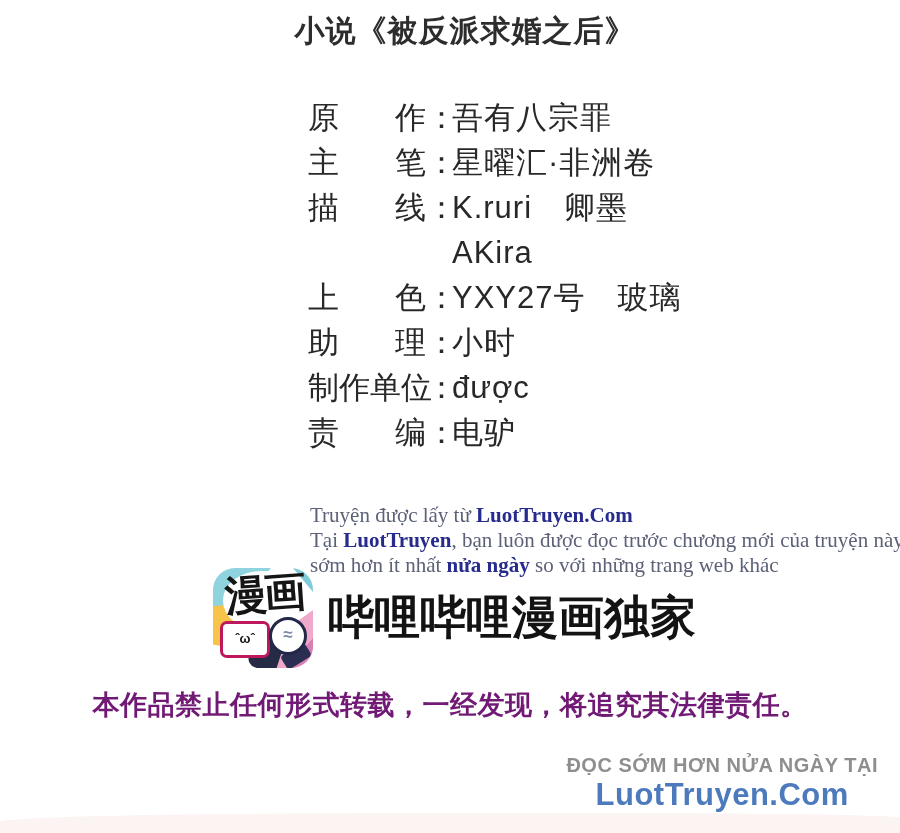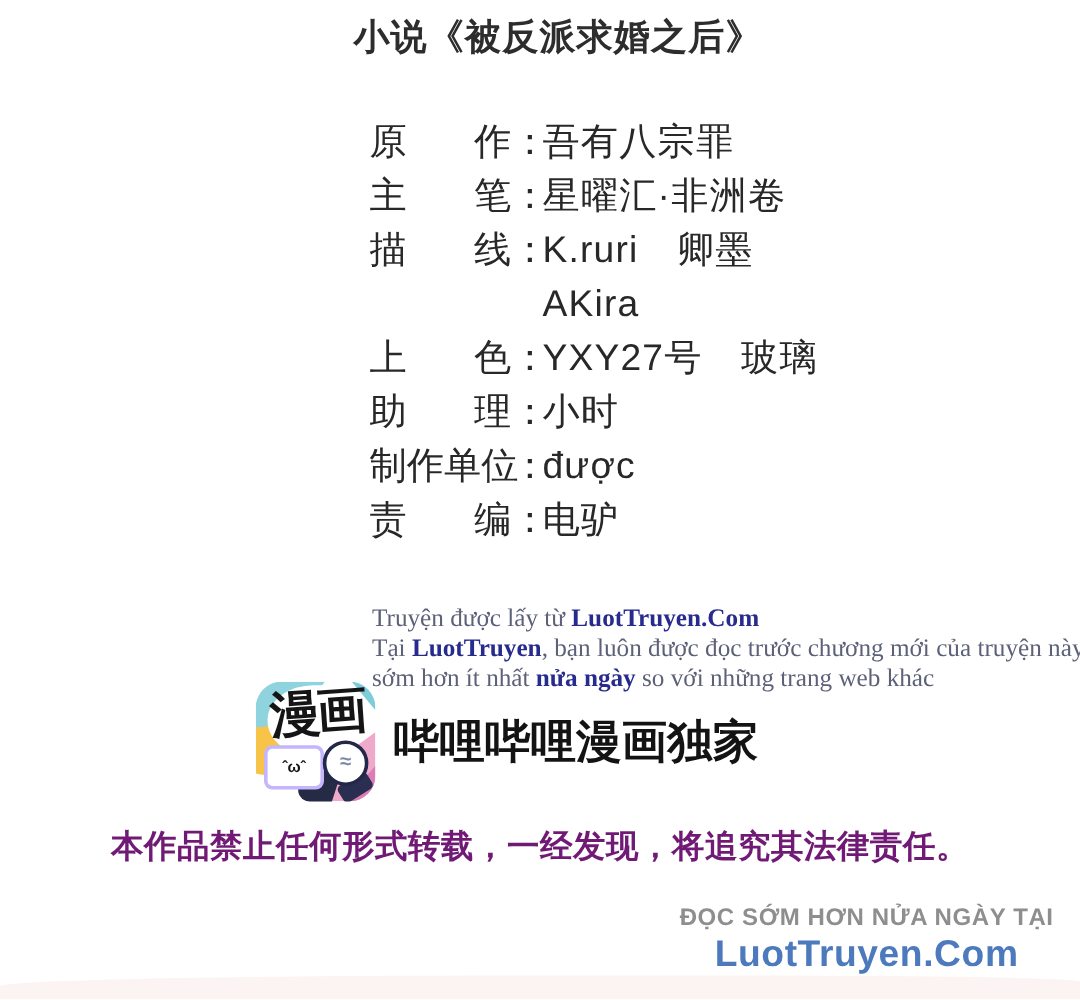--- a/index.html
+++ b/index.html
@@ -89,35 +89,35 @@
   .lp-tealcorner { right: 0; top: 0; width: 20px; height: 24px; background: #7fccd9;
     clip-path: polygon(100% 0, 100% 100%, 0 0); }
   .logo-manga-text {
     position: absolute; left: 12px; top: -2px;
     font-family: "Liberation Serif", "DejaVu Serif", serif;
     font-size: 42px; font-weight: 900; color: #151515;
     letter-spacing: -3px; transform: rotate(-4deg);
   }
   .lp-tv {
     left: 7px; bottom: 10px; width: 44px; height: 31px;
-    background: #ffffff; border: 3px solid #c4b5fd; border-radius: 7px;
+    background: #ffffff; border: 3px solid #be185d; border-radius: 7px;
     text-align: center; line-height: 29px;
     font-size: 13px; font-weight: 700; color: #141414;
   }
   .lp-sleeve { right: 3px; bottom: 4px; width: 28px; height: 16px; background: #2a2f52;
     transform: rotate(-32deg); border-radius: 4px; }
   .lp-paw {
     right: 6px; bottom: 13px; width: 32px; height: 32px;
     background: #ffffff; border: 3px solid #23284a; border-radius: 50%;
     text-align: center; line-height: 30px;
     font-size: 17px; font-weight: 700; color: #7a8aa8;
   }
   .bili-exclusive {
     font-family: "Liberation Serif", "DejaVu Serif", serif;
-    font-size: 38px;
+    font-size: 46px;
     font-weight: 800;
     color: #131313;
     white-space: nowrap;
   }
 
   
   .disclaimer {
     position: absolute;
     top: 687px; left: 0; right: 0;
     text-align: center;

